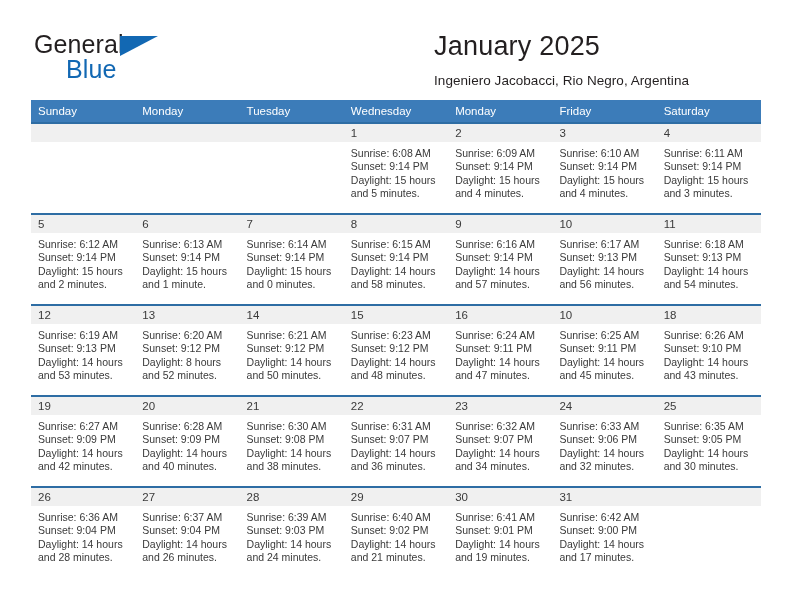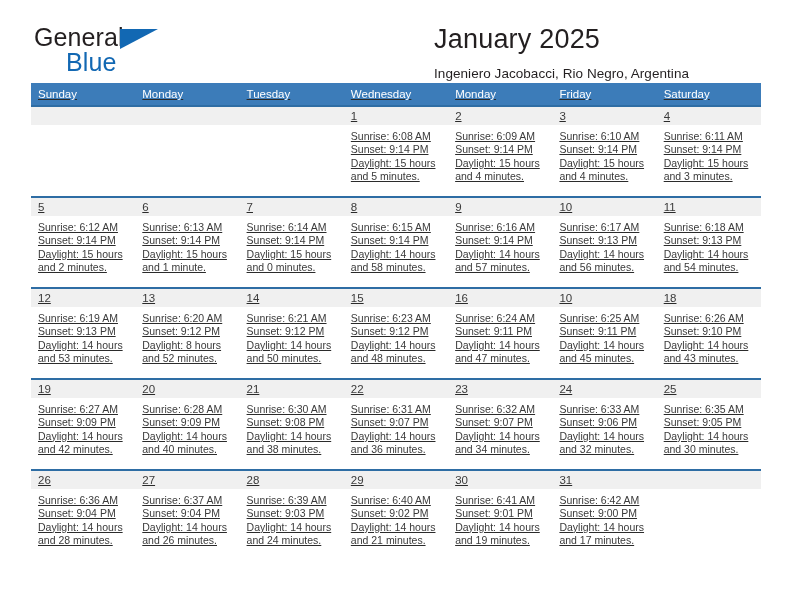--- a/index.html
+++ b/index.html
@@ -13,21 +13,21 @@
     height: 612px;
     font-family: "Liberation Sans", sans-serif;
     color: #2b2b2b;
     overflow: hidden;
   }
   .page {
     position: relative;
     width: 720px;
     height: 612px;
     box-sizing: border-box;
-    padding: 1px 31px;
+    padding: 8px 31px;
   }
 
   
   .top {
     position: relative;
     height: 76px;
     padding-top: 22px;
     box-sizing: border-box;
   }
   .brand {
@@ -82,22 +82,21 @@
     font-size: 13.5px;
     color: #231f20;
     letter-spacing: 0.05px;
   }
 
   
   .cal {
     width: 730px;
     border-collapse: collapse;
     table-layout: fixed;
-    margin-top: 6px;
-    text-decoration: underline;
+    margin-top: 16px;
   }
   .cal th {
     background: #3c7cb9;
     color: #ffffff;
     font-size: 11.5px;
     font-weight: normal;
     text-align: left;
     padding: 5px 0 5px 7px;
     height: 20px;
     box-sizing: border-box;

